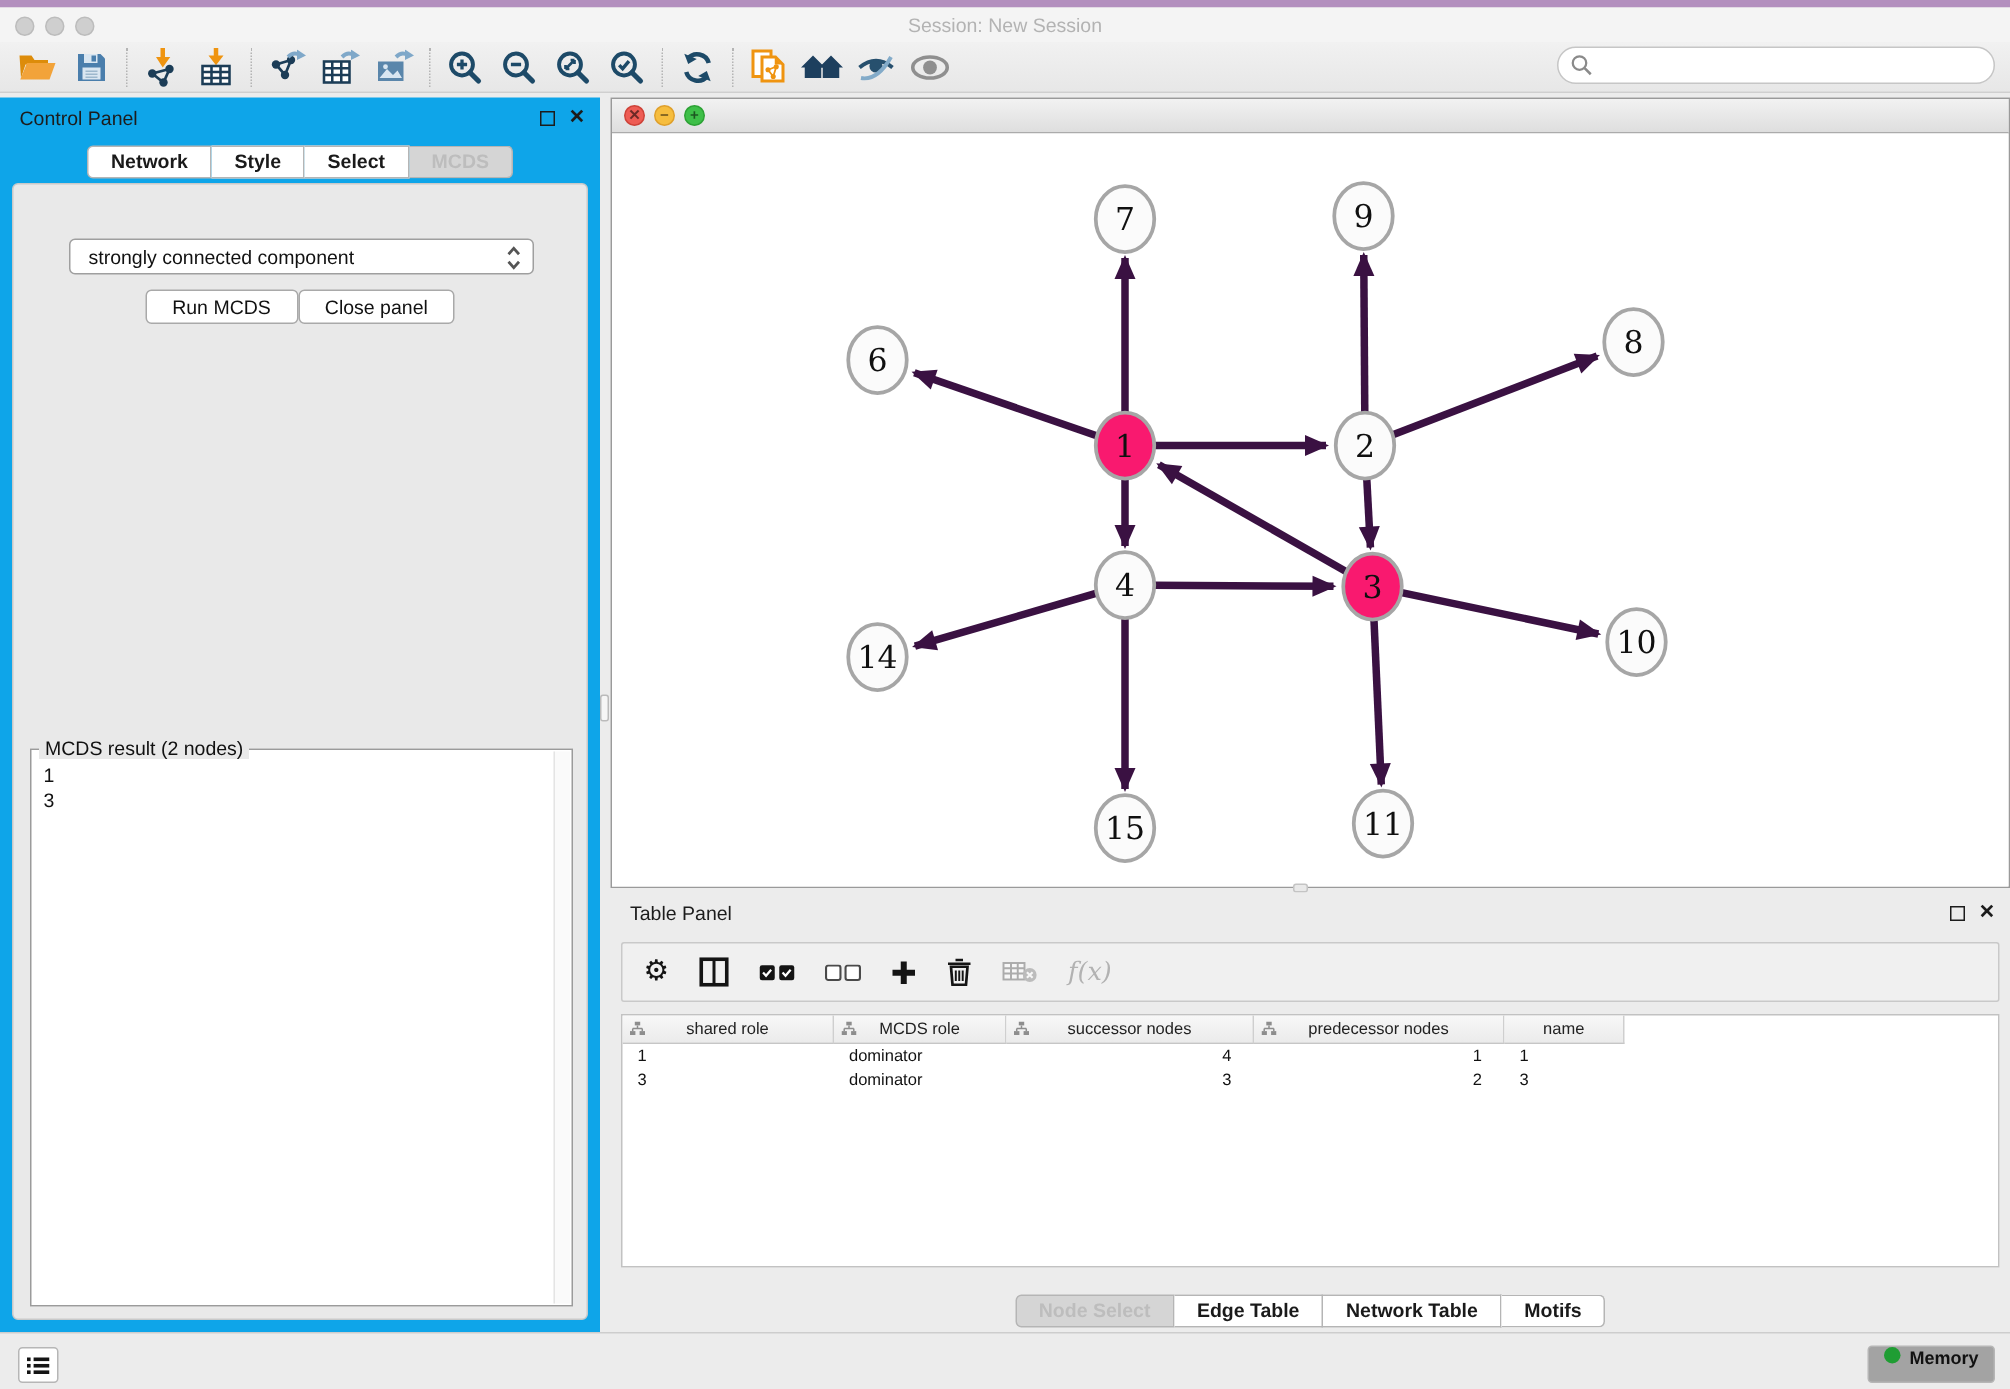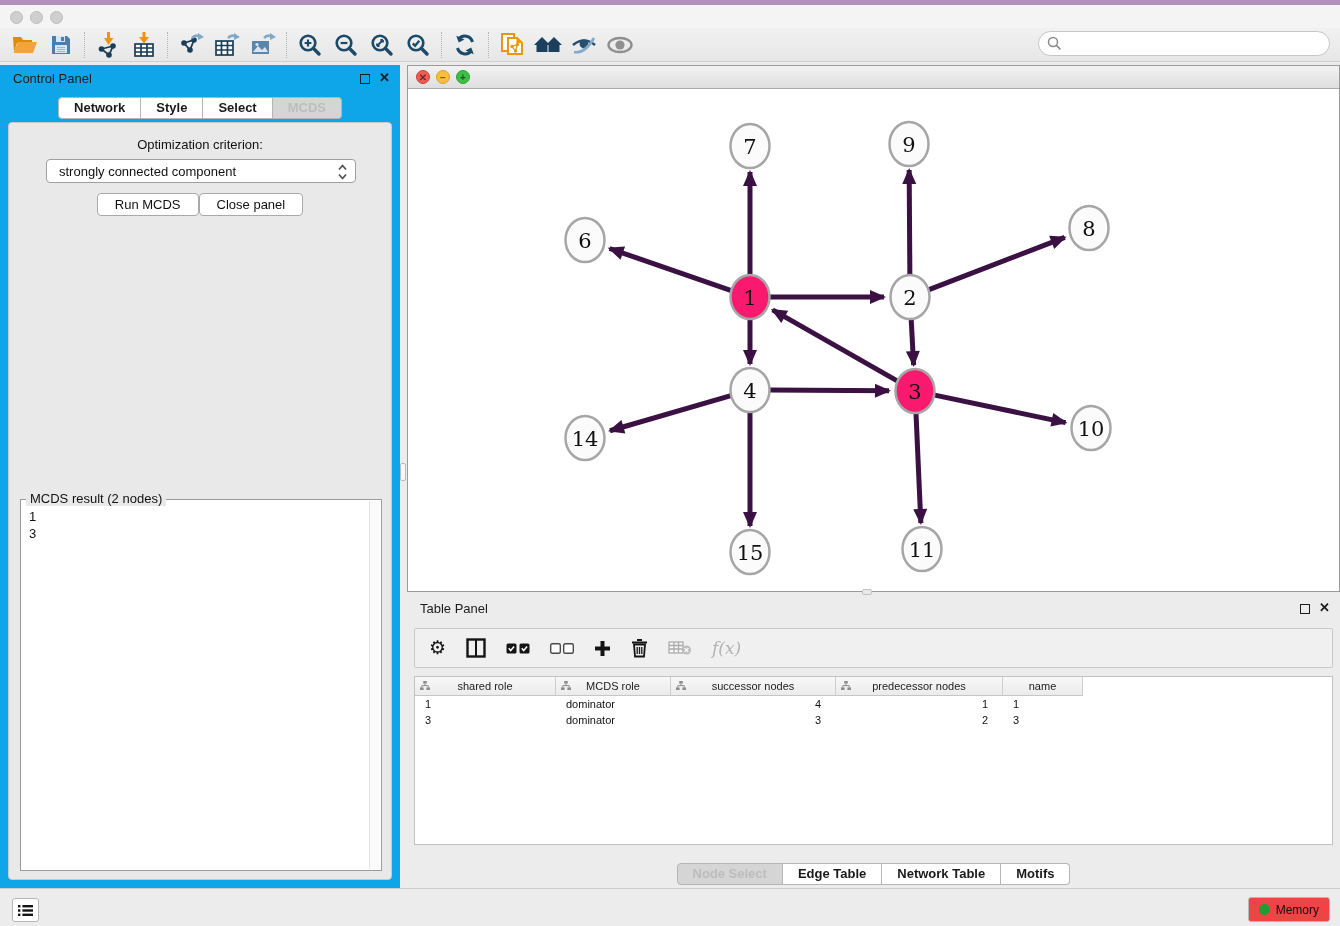--- a/index.html
+++ b/index.html
@@ -91,35 +91,36 @@
   .th svg { position:absolute; left:5px; top:4px; }
   .tr { display:flex; height:16px; }
   .td { font-size:11px; color:#111; line-height:16px; padding:0 10px; white-space:nowrap; }
   .td.r { padding-right:15px; }
   .table-tabs { position:absolute; left:0; top:268px; width:100%; display:flex; justify-content:center; }
   
   .status-bar { position:absolute; left:0; top:888px; width:1340px; height:38px;
     background:#ececec; border-top:1px solid #cdcdcd; }
   .list-btn { position:absolute; left:12px; top:9px; width:27px; height:24px; background:#fff;
     border:1px solid #b6b6b6; border-radius:3px; display:flex; align-items:center; justify-content:center; }
-  .memory-btn { position:absolute; right:10px; top:8px; height:25px; background:#ef4444;
-    border:1px solid #b6b6b6; border-radius:3px; display:flex; align-items:center;
-    gap:6px; padding:0 10px; font-size:12px; color:#111; }
+  .memory-btn { position:absolute; right:10px; top:8px; height:25px; background:#a3a3a3;
+    border:1px solid #b6b6b6; border-radius:3px; display:flex; align-items:flex-start;
+    gap:6px; padding:0 10px; font-size:12px; color:#111;font-weight:bold; }
   .mem-dot { width:11px; height:11px; border-radius:50%; background:#1f9d33; }
 </style>
 </head>
 <body>
 
 <div class="accent-strip"></div>
 <div class="titlebar">
   <div class="lights">
     <span class="light"></span>
     <span class="light"></span>
     <span class="light"></span>
   </div>
+  <div class="app-title">Session: New Session</div>
 </div>
 
 <div class="toolbar">
   <span class="tb-icon">
     <svg width="26" height="22" viewBox="0 0 26 22">
         <path d="M1,3 h8 l2,3 h9 v3 H5 L2,18 Z" fill="#dd8c0a"></path>
         <path d="M6,8 h19 l-4,11 H1.5 Z" fill="#f2a33a"></path>
       </svg>
   </span>
   <span class="tb-gap"></span>
@@ -275,21 +276,20 @@
     <span class="panel-float cp-float"></span>
     <span class="panel-close cp-close">✕</span>
   </div>
   <div class="tabs-row" id="cp-tabs">
       <div class="cp-tab">Network</div>
       <div class="cp-tab">Style</div>
       <div class="cp-tab">Select</div>
       <div class="cp-tab sel">MCDS</div>
     </div>
   <div class="cp-body">
-    <div class="opt-label">Optimization criterion:</div>
     <div class="criterion">
       <span>strongly connected component</span>
       <span class="stepper">
         <svg width="11" height="18" viewBox="0 0 11 18">
             <path d="M2,6.5 L5.5,2.5 L9,6.5" fill="none" stroke="#555" stroke-width="1.8"></path>
             <path d="M2,11.5 L5.5,15.5 L9,11.5" fill="none" stroke="#555" stroke-width="1.8"></path>
           </svg>
       </span>
     </div>
     <div class="cp-buttons">

